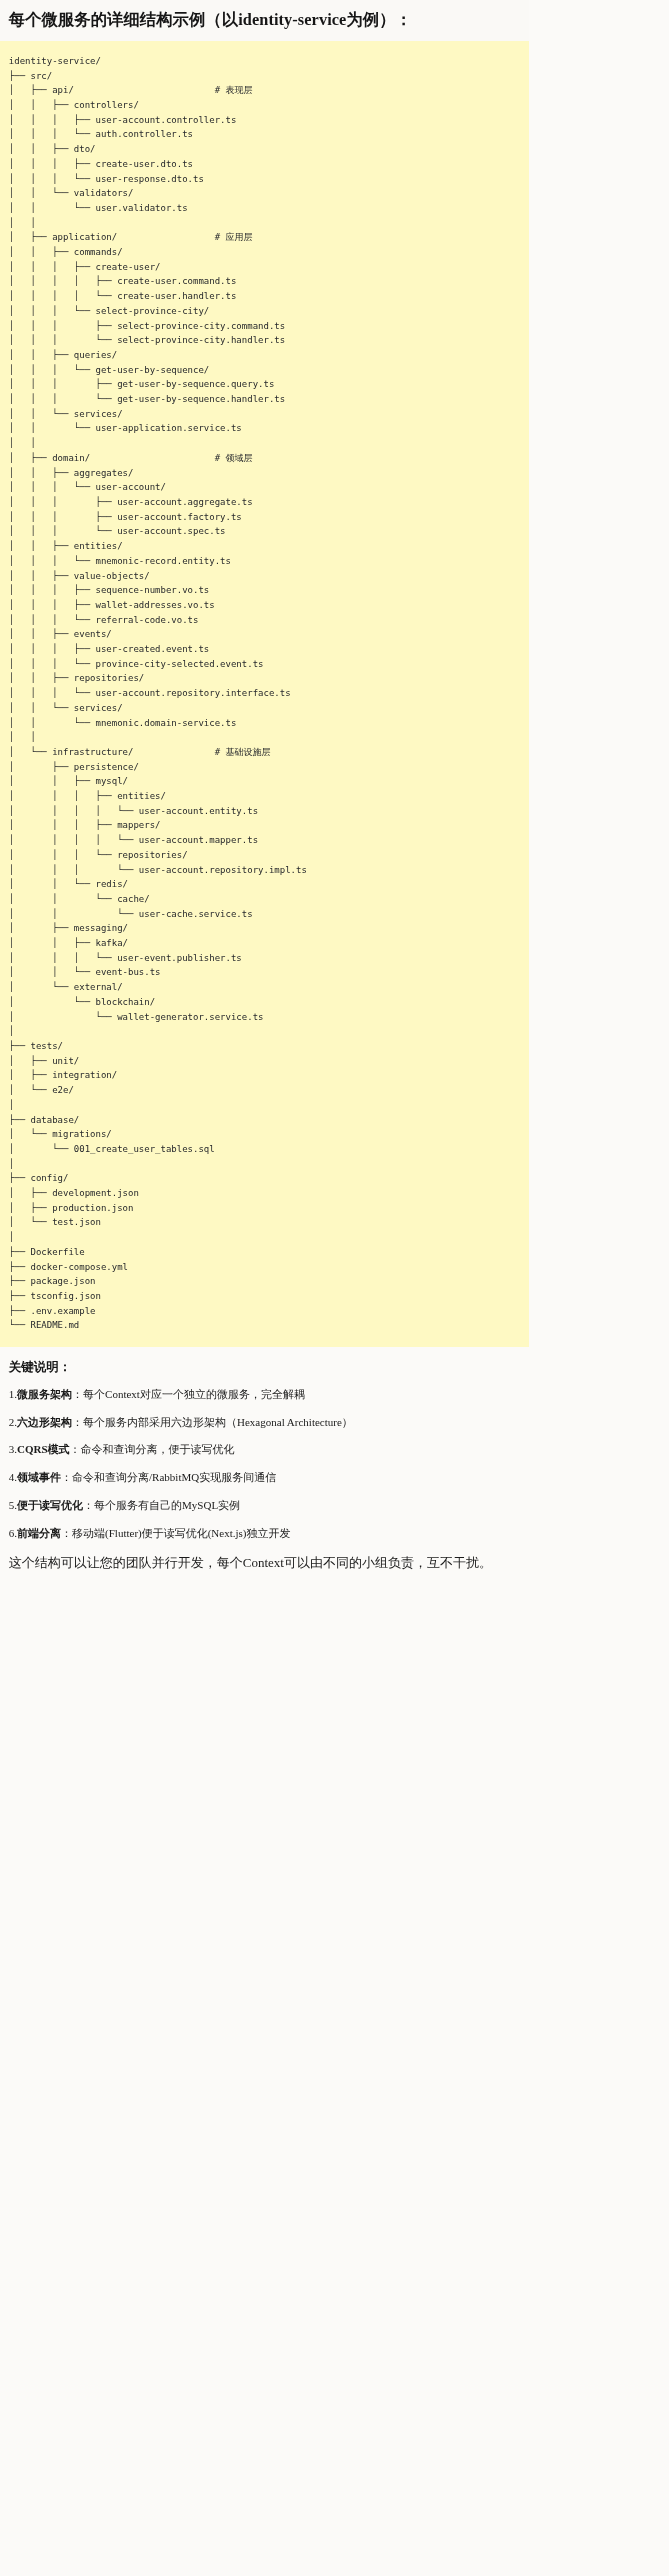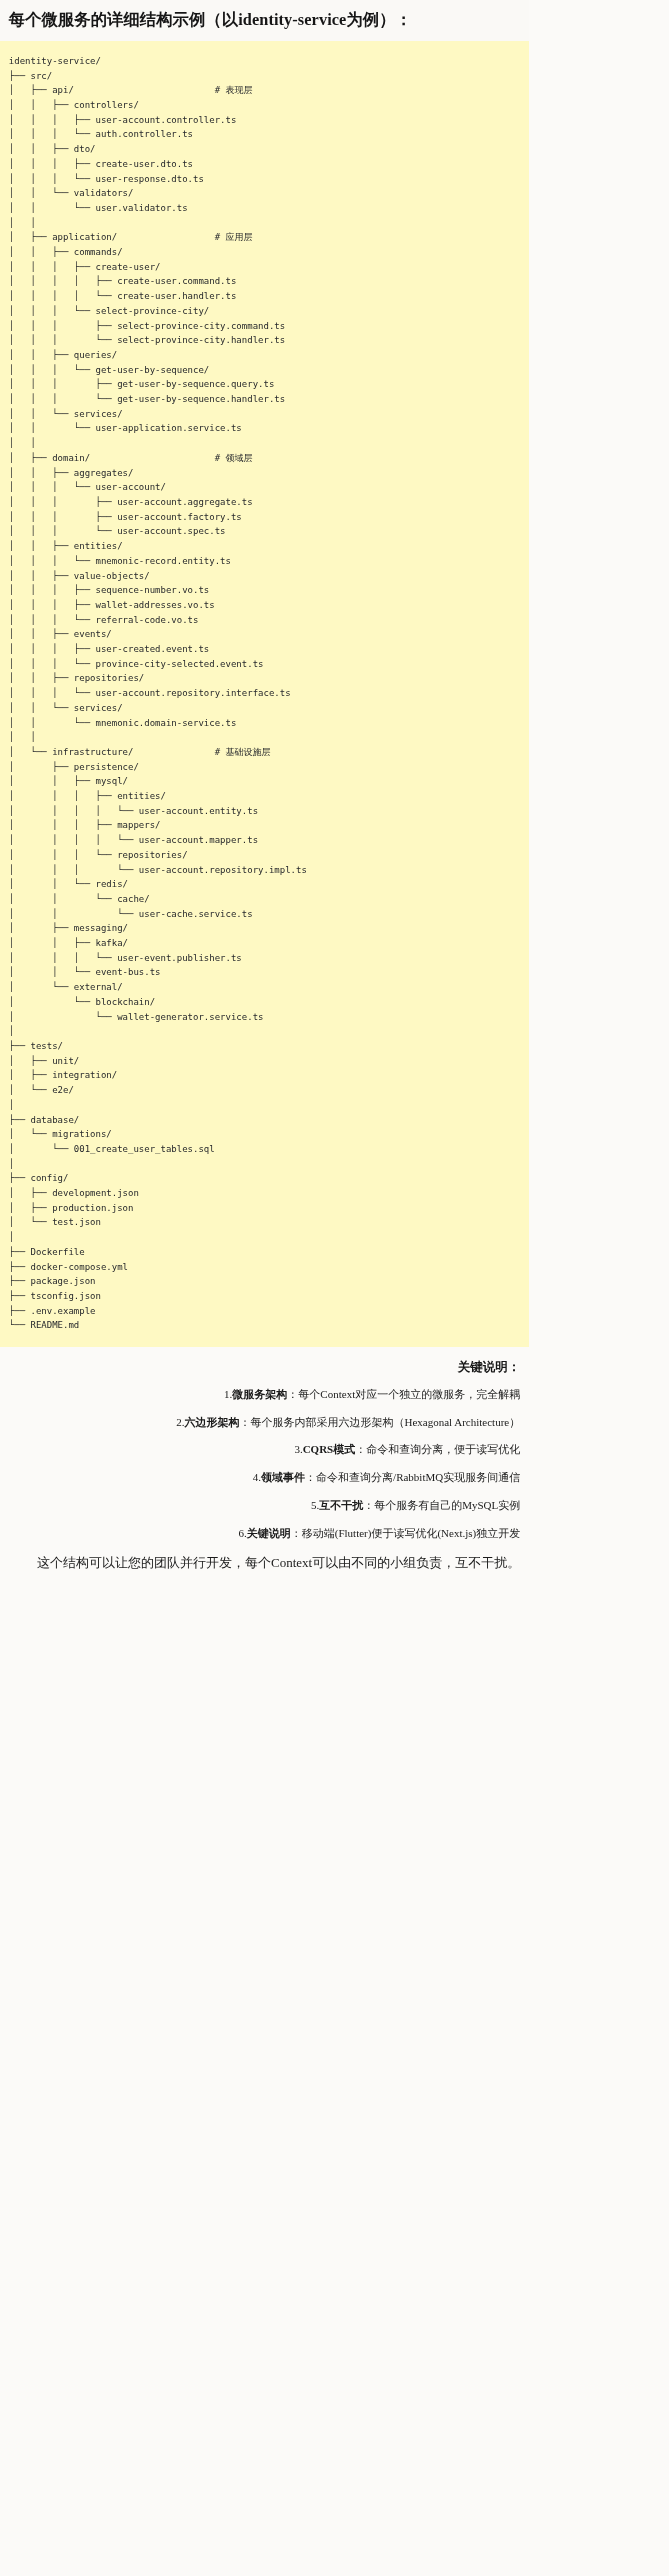--- a/index.html
+++ b/index.html
@@ -56,21 +56,20 @@
     color: #26282b;
     white-space: pre;
     letter-spacing: 0px;
     tab-size: 4;
   }
 
   
   .notes-block {
     padding: 11.3px 8.8px 16.3px 8.8px;
     background: #fbfaf8;
-    text-align: right;
   }
   h2.notes-title {
     margin: 0 0 10px 0;
     font-family: "Liberation Serif", serif;
     font-size: 12.5px;
     font-weight: bold;
     color: #161616;
   }
   ol.notes {
     margin: 0;
@@ -210,24 +209,24 @@
       <li>
         <span class="num">2.</span><b>六边形架构</b><span>：</span><span>每个服务内部采用六边形架构（Hexagonal Architecture）</span>
       </li>
       <li>
         <span class="num">3.</span><b>CQRS模式</b><span>：</span><span>命令和查询分离，便于读写优化</span>
       </li>
       <li>
         <span class="num">4.</span><b>领域事件</b><span>：</span><span>命令和查询分离/RabbitMQ实现服务间通信</span>
       </li>
       <li>
-        <span class="num">5.</span><b>互不干扰</b><span>：</span><span>每个服务有自己的MySQL实例</span>
-      </li>
-      <li>
-        <span class="num">6.</span><b>关键说明</b><span>：</span><span>移动端(Flutter)便于读写优化(Next.js)独立开发</span>
+        <span class="num">5.</span><b>便于读写优化</b><span>：</span><span>每个服务有自己的MySQL实例</span>
+      </li>
+      <li>
+        <span class="num">6.</span><b>前端分离</b><span>：</span><span>移动端(Flutter)便于读写优化(Next.js)独立开发</span>
       </li>
     </ol>
 
     <p class="closing">这个结构可以让您的团队并行开发，每个Context可以由不同的小组负责，互不干扰。</p>
   </section>
 
 </div>
 
 
 </body></html>

